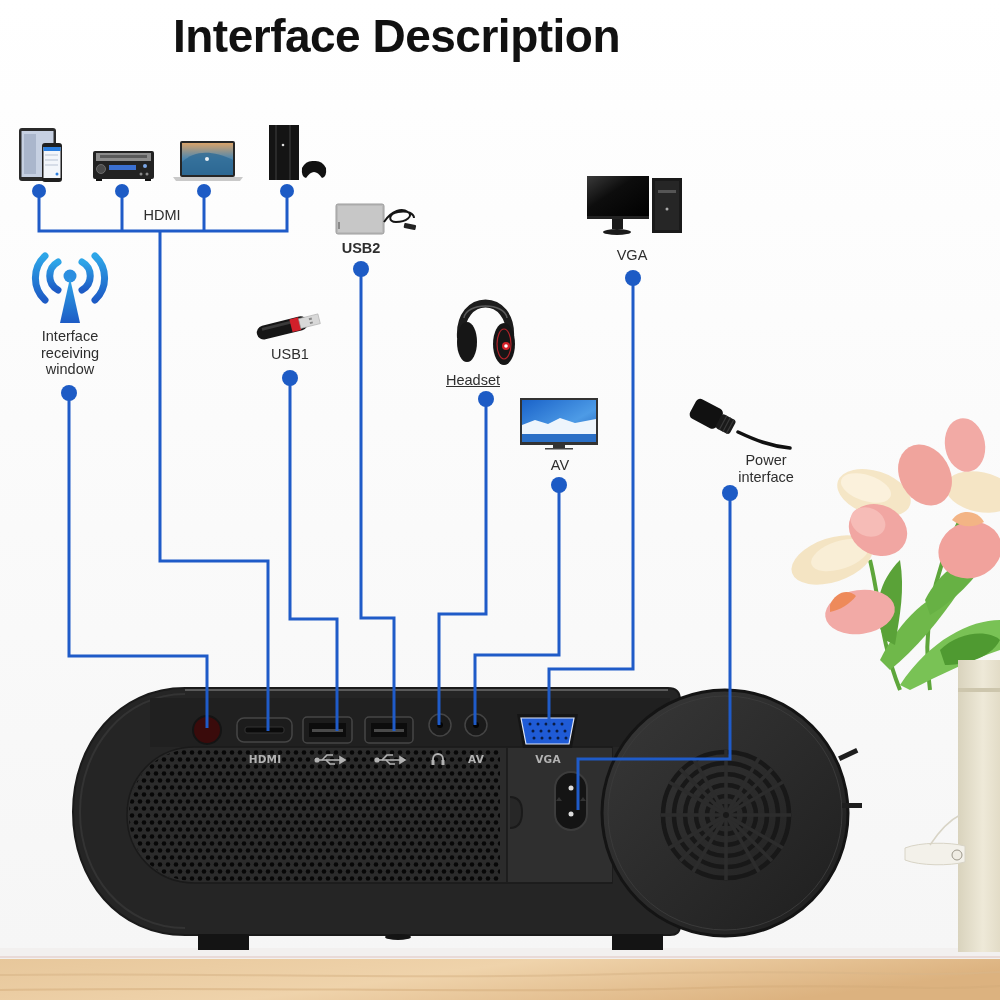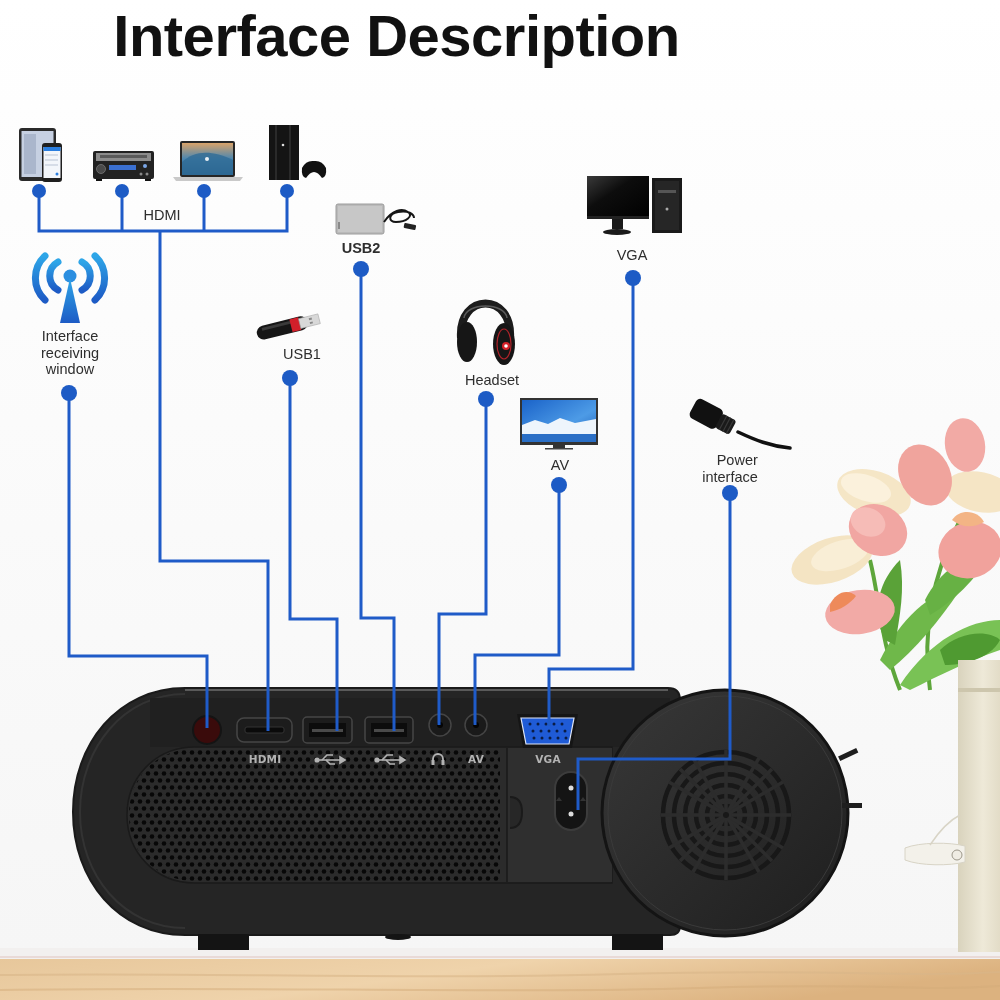--- a/index.html
+++ b/index.html
@@ -1,19 +1,19 @@
 <!DOCTYPE html>
 <html><head>
 <meta charset="utf-8">
 <style>
   html,body{margin:0;padding:0;background:#ffffff;}
   #stage{position:relative;width:1000px;height:1000px;overflow:hidden;background:#fdfdfd;font-family:"Liberation Sans",sans-serif;}
   #art,#wires{position:absolute;left:0;top:0;width:1000px;height:1000px;}
   #wires{pointer-events:none;}
-  .title{position:absolute;left:0;top:6px;width:793px;text-align:center;font-family:"Liberation Sans",sans-serif;font-weight:bold;font-size:58px;letter-spacing:-0.5px;color:#111;line-height:60px;}
+  .title{position:absolute;left:0;top:6px;width:793px;text-align:center;font-family:"Liberation Sans",sans-serif;font-weight:bold;font-size:46px;letter-spacing:-0.5px;color:#111;line-height:60px;}
   .lbl{position:absolute;transform:translateX(-50%);text-align:center;font-family:"Liberation Sans",sans-serif;font-size:14.5px;color:#2e2e2e;line-height:16.5px;white-space:nowrap;}
   .lbl span{display:block;}
   .plbl{position:absolute;transform:translateX(-50%);font-family:"DejaVu Sans",sans-serif;font-weight:bold;font-size:10.5px;color:#b3b3b3;letter-spacing:0.2px;white-space:nowrap;}
 </style>
 </head>
 <body>
 
 <div id="stage">
 
   <svg id="art" viewBox="0 0 1000 1000">
@@ -358,26 +358,26 @@
   </svg>
 
   <div class="title">Interface Description</div>
 
   <div class="lbl" style="left:162px;top:207px;">HDMI</div>
   <div class="lbl" style="left:70px;top:328px;">
     <span>Interface</span>
     <span>receiving</span>
     <span>window</span>
   </div>
-  <div class="lbl" style="left:290px;top:346px;margin-left:12px;">USB1</div>
+  <div class="lbl" style="left:290px;top:346px;">USB1</div>
   <div class="lbl" style="left:361px;top:240px;font-weight:bold;">USB2</div>
-  <div class="lbl" style="left:492px;top:372px;">Headset</div>
+  <div class="lbl" style="left:473px;top:372px;text-decoration:underline;">Headset</div>
   <div class="lbl" style="left:632px;top:247px;">VGA</div>
   <div class="lbl" style="left:560px;top:457px;">AV</div>
-  <div class="lbl" style="left:730px;top:452px;text-align:right;">
+  <div class="lbl" style="left:766px;top:452px;">
     <span>Power</span>
     <span>interface</span>
   </div>
 
   <div class="plbl" style="left:265px;top:753px;">HDMI</div>
   <div class="plbl" style="left:476px;top:753px;">AV</div>
   <div class="plbl" style="left:548px;top:753px;">VGA</div>
 </div>
 
 </body></html>

